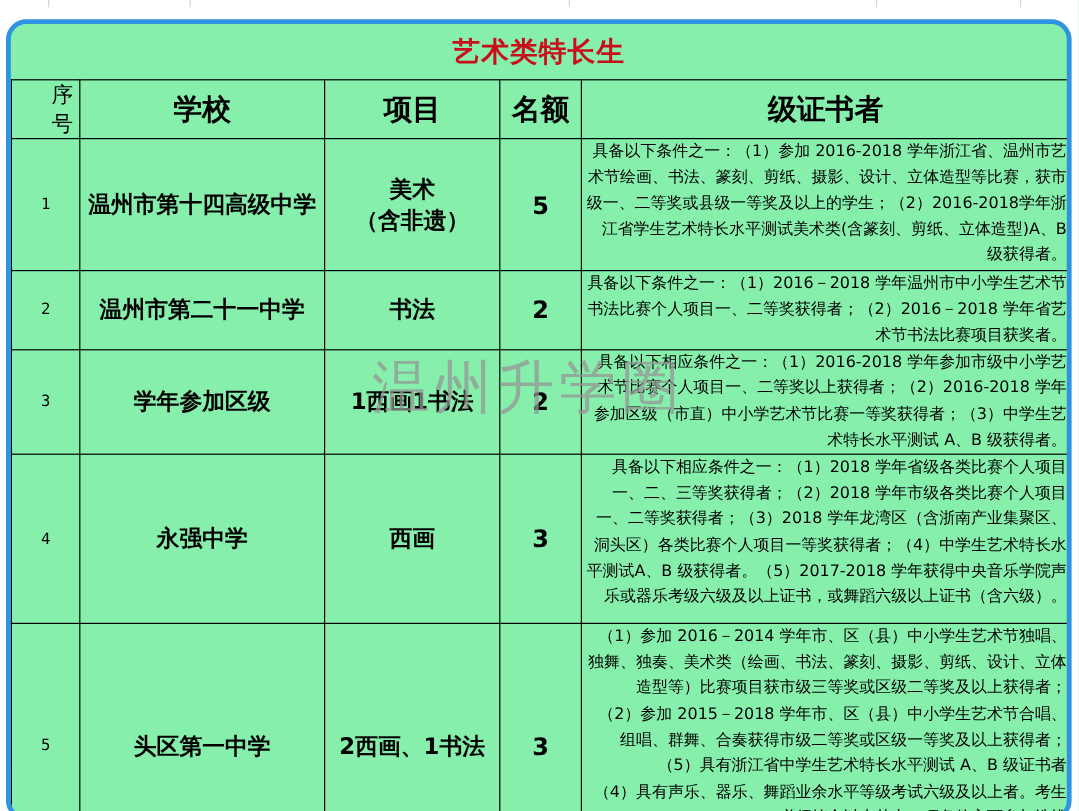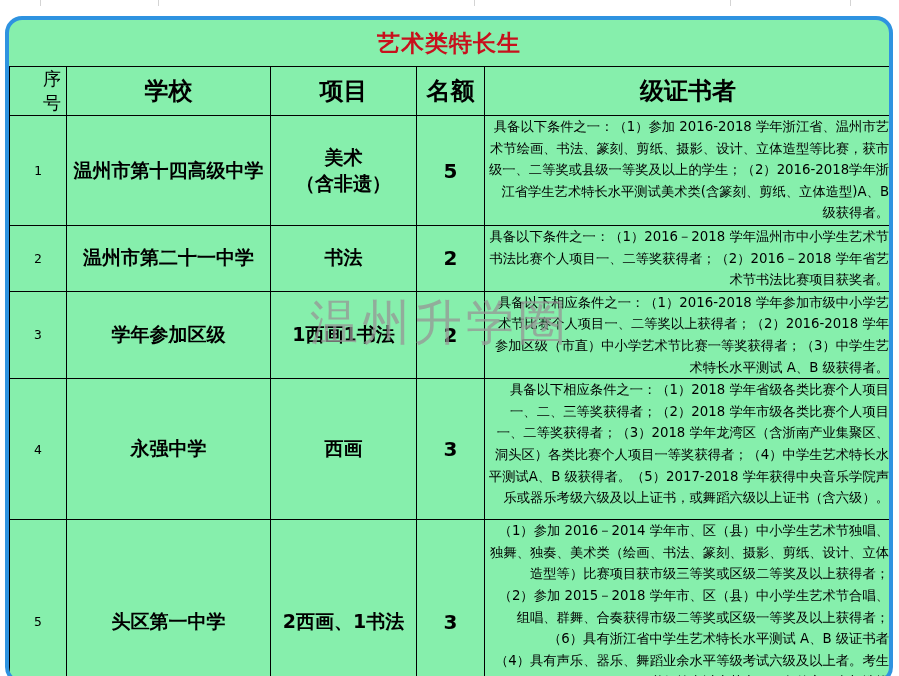--- a/index.html
+++ b/index.html
@@ -101,21 +101,21 @@
         <td class="req">具备以下相应条件之一：（1）2018 学年省级各类比赛个人项目一、二、三等奖获得者；（2）2018 学年市级各类比赛个人项目一、二等奖获得者；（3）2018 学年龙湾区（含浙南产业集聚区、洞头区）各类比赛个人项目一等奖获得者；（4）中学生艺术特长水平测试A、B 级获得者。（5）2017-2018 学年获得中央音乐学院声乐或器乐考级六级及以上证书，或舞蹈六级以上证书（含六级）。</td>
       </tr>
       <tr style="height:204px">
         <td class="seq">5</td>
         <td class="school">头区第一中学</td>
         <td class="proj">2西画、1书法</td>
         <td class="quota">3</td>
         <td class="req">
           <p>（1）参加 2016－2014 学年市、区（县）中小学生艺术节独唱、独舞、独奏、美术类（绘画、书法、篆刻、摄影、剪纸、设计、立体造型等）比赛项目获市级三等奖或区级二等奖及以上获得者；</p>
           <p>（2）参加 2015－2018 学年市、区（县）中小学生艺术节合唱、组唱、群舞、合奏获得市级二等奖或区级一等奖及以上获得者；</p>
-          <p>（6）具有浙江省中学生艺术特长水平测试 A、B 级证书者</p>
+          <p>（5）具有浙江省中学生艺术特长水平测试 A、B 级证书者</p>
           <p>（4）具有声乐、器乐、舞蹈业余水平等级考试六级及以上者。考生必须符合以上其中一项条件方可参加选拔</p>
         </td>
       </tr>
     </tbody>
   </table>
 </div>
 
 <div class="watermark">温州升学圈</div>
 
 </body></html>

